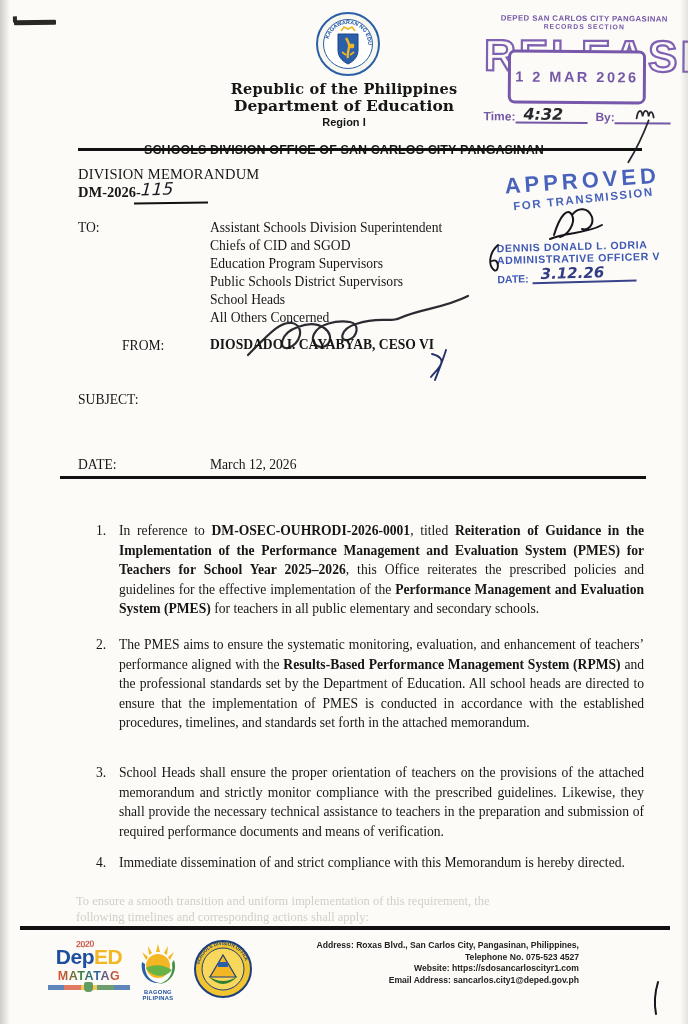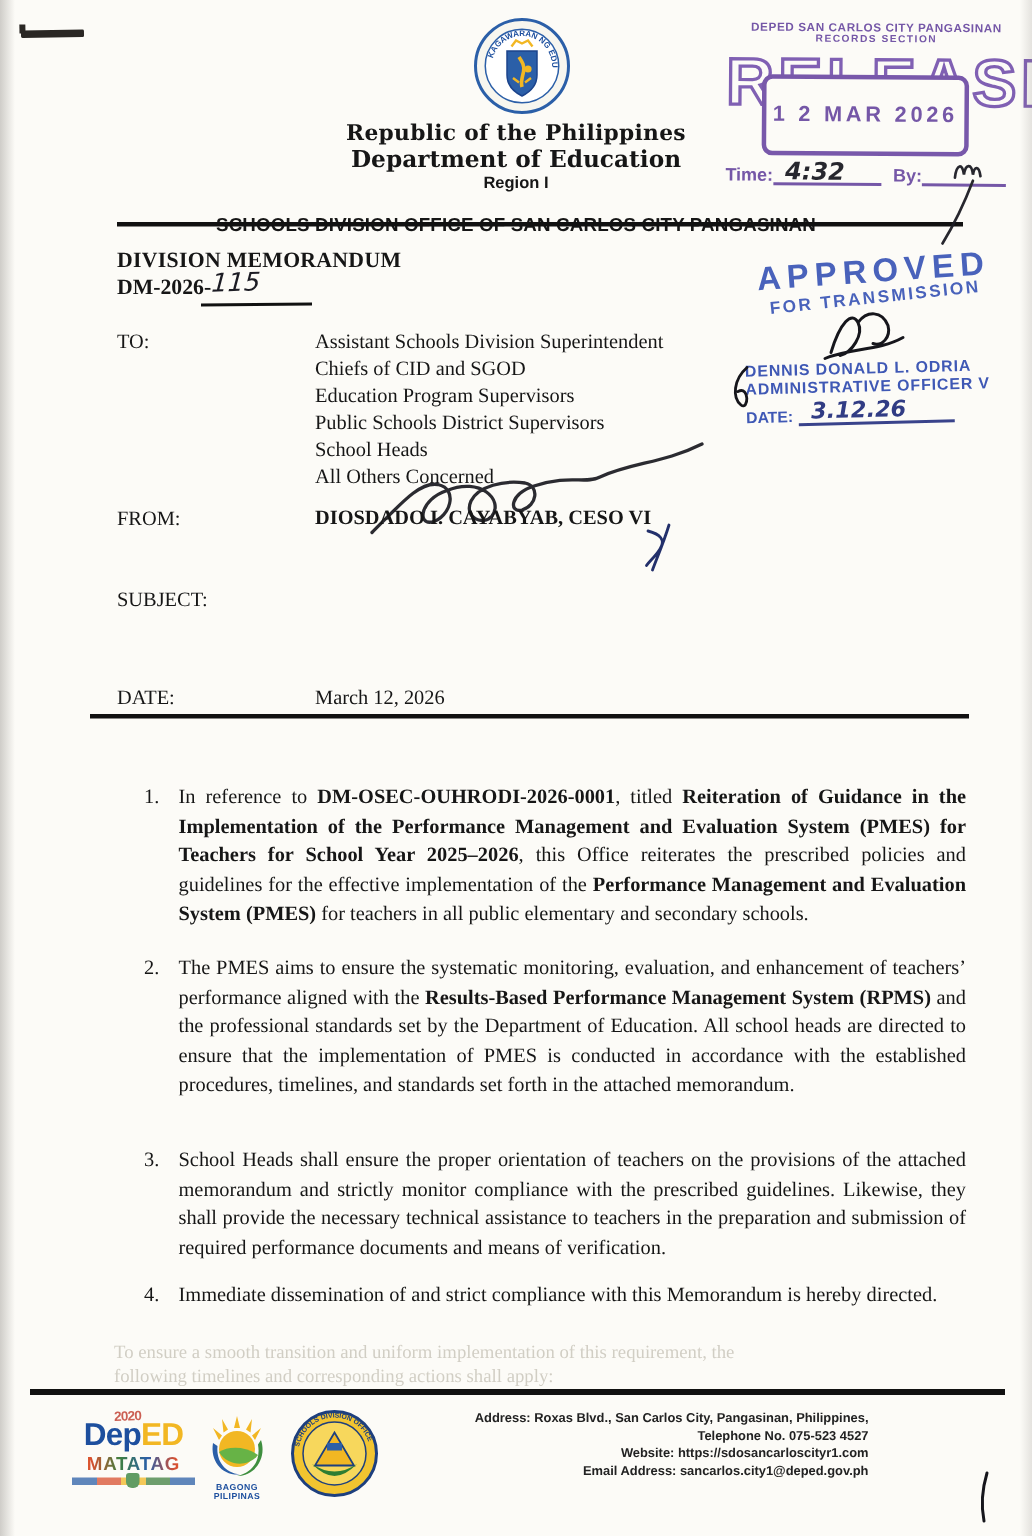--- a/index.html
+++ b/index.html
@@ -39,21 +39,21 @@
     letter-spacing:3px;color:transparent;-webkit-text-stroke:2.2px #7a58b0;line-height:1;}
   .rs-box{position:absolute;left:24px;top:20px;width:132px;height:48px;border:3.5px solid #7150a6;
     border-radius:7px;background:#fcfbf7;display:flex;align-items:center;justify-content:center;}
   .rs-date{font-size:14.5px;font-weight:bold;letter-spacing:2.5px;color:#6e4fa3;white-space:nowrap;}
   .rs-timeline{position:absolute;left:0;top:96px;width:200px;display:flex;align-items:flex-end;
     font-size:12px;font-weight:bold;}
   .rs-ul{border-bottom:2px solid #6e4fa3;position:relative;}
   .hw{font-family:"DejaVu Sans",sans-serif;font-style:italic;color:#1c1c24;}
 
   
-  .memo-h{position:absolute;left:78px;top:166px;font-weight:bold;font-size:14.5px;letter-spacing:.2px;}
+  .memo-h{position:absolute;left:78px;top:166px;font-weight:normal;font-size:14.5px;letter-spacing:.2px;}
   .memo-no{position:absolute;left:78px;top:184px;font-weight:bold;font-size:14.5px;}
   .memo-no-hw{position:absolute;left:141px;top:179px;font-size:17px;transform:skewX(-6deg) rotate(-2deg);}
   .memo-no-ul{position:absolute;left:134px;top:202px;width:74px;height:2px;background:#111;transform:rotate(-.6deg);}
 
   
   .lbl{position:absolute;left:78px;font-size:13.6px;}
   .val{position:absolute;left:210px;font-size:13.6px;}
   .recips div{line-height:18px;}
   .bold{font-weight:bold;}
   .subject-block{width:428px;}
@@ -178,21 +178,21 @@
       <div>All Others Concerned</div>
     </div>
 
     <svg class="sig-svg" style="left:238px;top:293px;overflow:visible;" width="240" height="72">
       <path d="M10,62 C30,42 42,28 54,30 C68,33 62,52 50,55 C40,57 42,40 60,34
                C82,25 98,40 90,51 C84,58 71,52 76,41 C81,31 98,27 112,29
                C122,31 120,44 110,47 C101,49 102,36 118,31 C142,23 152,30 162,25
                C184,15 204,16 230,3" stroke="#191920" stroke-width="2.2" fill="none" stroke-linecap="round" opacity=".92"></path>
     </svg>
 
-    <div class="lbl" style="top:338px;">FROM:</div>
+    <div class="lbl" style="top:338px;margin-left:44px;">FROM:</div>
     <div class="val bold" style="top:337px;">DIOSDADO I. CAYABYAB, CESO VI</div>
     <svg class="sig-svg" style="left:428px;top:348px;overflow:visible;" width="30" height="34">
       <path d="M4,6 C12,8 16,12 12,18 C9,23 5,26 3,29 M18,2 C15,12 10,24 7,32" stroke="#23306b" stroke-width="1.9" fill="none" stroke-linecap="round"></path>
     </svg>
 
     <div class="astamp">
       <div class="a1">APPROVED</div>
       <div class="a2">FOR TRANSMISSION</div>
     </div>
     <svg class="sig-svg" style="left:548px;top:205px;overflow:visible;" width="60" height="40">

